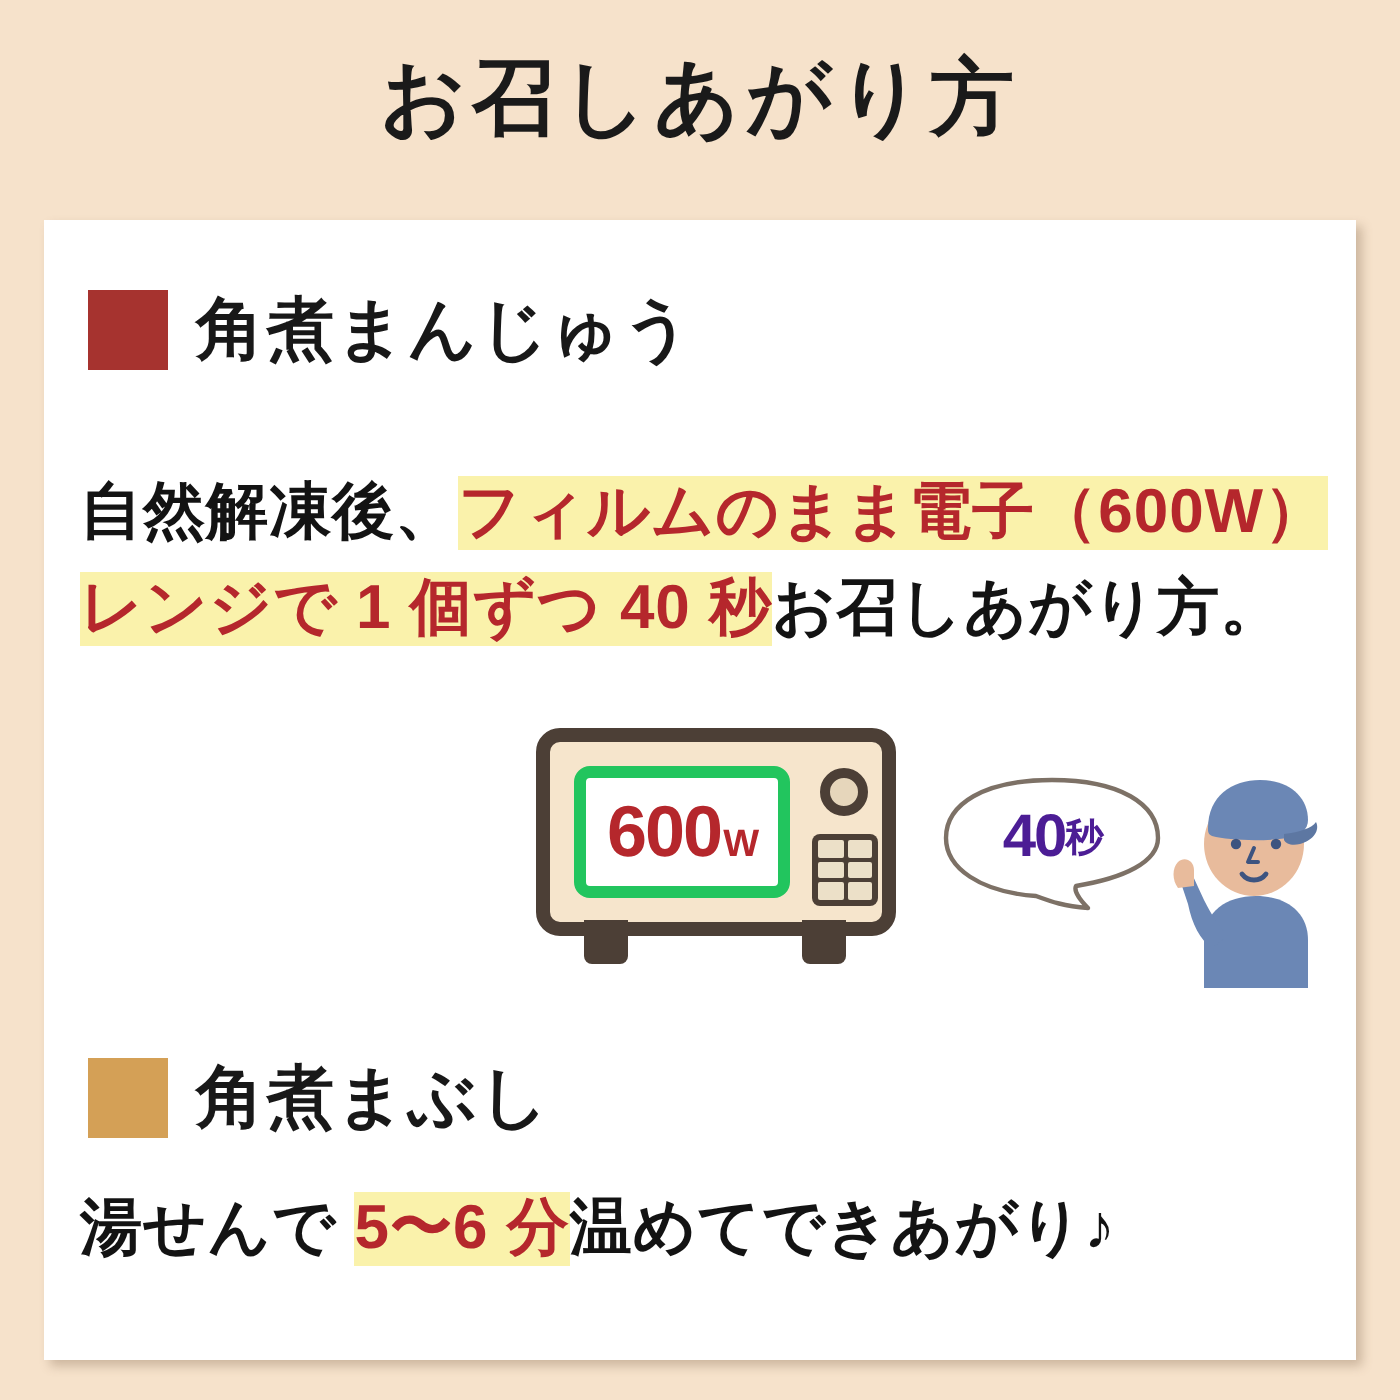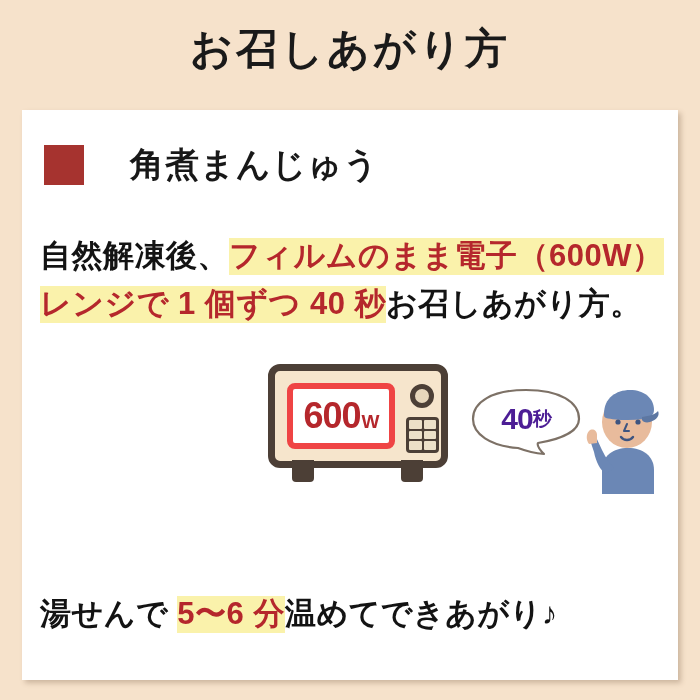--- a/index.html
+++ b/index.html
@@ -63,21 +63,20 @@
   }
   .swatch-red { background: #a6332f; }
   .swatch-orange { background: #d4a056; }
 
   .section-title {
     font-size: 34px;
     font-weight: 700;
     color: #181818;
     letter-spacing: 1px;
     white-space: nowrap;
-    margin-left: 32px;
   }
 
   
   .instr {
     position: absolute;
     left: 40px;
     font-size: 31px;
     font-weight: 700;
     color: #131313;
     letter-spacing: 0.5px;
@@ -120,21 +119,21 @@
     width: 180px; height: 104px;
     background: #f6e5cc;
     border: 7px solid #4c3f36;
     border-radius: 12px;
   }
   .mw-window {
     position: absolute;
     left: 12px; top: 12px;
     width: 108px; height: 66px;
     background: #ffffff;
-    border: 6px solid #ef4444;
+    border: 6px solid #22c55e;
     border-radius: 8px;
     display: flex;
     align-items: center;
     justify-content: center;
   }
   .mw-watt {
     font-size: 36px;
     font-weight: 800;
     color: #b5272c;
     letter-spacing: -1px;
@@ -276,16 +275,20 @@
 
       <circle cx="38" cy="44" r="2.6" fill="#3d5480"></circle>
       <circle cx="58" cy="44" r="2.6" fill="#3d5480"></circle>
 
       <path d="M47 46 L44 53 L49 53" fill="none" stroke="#3d5480" stroke-width="2" stroke-linecap="round" stroke-linejoin="round"></path>
 
       <path d="M41 59 C44 63 50 63 53 59" fill="none" stroke="#3d5480" stroke-width="2.4" stroke-linecap="round"></path>
     </svg>
   </div>
 
+  <div class="section-head sec2-head">
+    <span class="swatch swatch-orange"></span>
+    <span class="section-title">角煮まぶし</span>
+  </div>
 
   <div class="instr instr-l3"><span>湯せんで </span><span class="hl">5〜6 分</span><span>温めてできあがり♪</span></div>
 
 </div>
 
 </body></html>

